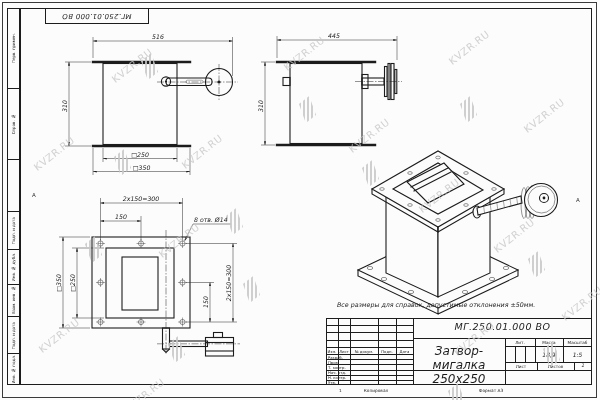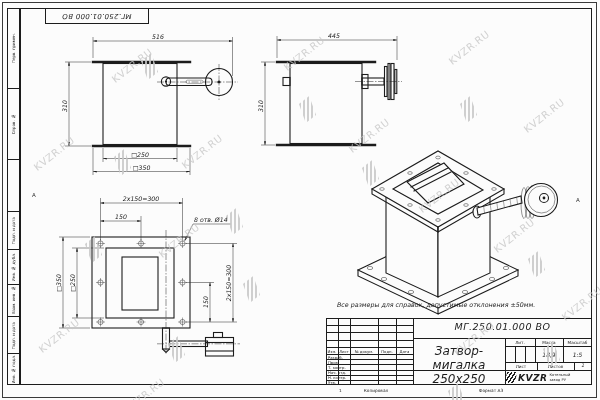--- a/index.html
+++ b/index.html
@@ -317,25 +317,20 @@
   <div class="tbtxt c lbl" style="left:378px;top:348.5px;width:18px;">Подп.</div>
   <div class="tbtxt c lbl" style="left:396px;top:348.5px;width:17px;">Дата</div>
 
   <div class="tbtxt lbl" style="left:328px;top:354.6px;">Разраб.</div>
   <div class="tbtxt lbl" style="left:328px;top:359.6px;">Пров.</div>
   <div class="tbtxt lbl" style="left:328px;top:364.8px;">Т. контр.</div>
   <div class="tbtxt lbl" style="left:328px;top:370.4px;">Нач. отд.</div>
   <div class="tbtxt lbl" style="left:328px;top:375.4px;">Н. контр.</div>
   <div class="tbtxt lbl" style="left:328px;top:380.4px;">Утв.</div>
 
-  <div class="company">
-    <span class="logo-stripes"></span>
-    <span class="logo-word">KVZR</span>
-    <span class="company-name">Котельный завод РУ</span>
-  </div>
 
   <div class="strip-txt" style="left:339px;top:388px;">1</div>
   <div class="strip-txt c" style="left:346px;top:388px;width:60px;">Копировал</div>
   <div class="strip-txt c" style="left:461px;top:388px;width:60px;">Формат А3</div>
 
   <div id="wm-layer">
       <div class="wm" style="left: 108px; top: 60px; color: rgb(199, 199, 199);">KVZR.RU</div>
       <div class="wm" style="left: 280px; top: 48px; color: rgb(199, 199, 199);">KVZR.RU</div>
       <div class="wm" style="left: 445px; top: 42px; color: rgb(199, 199, 199);">KVZR.RU</div>
       <div class="wm" style="left: 30px; top: 148px; color: rgb(199, 199, 199);">KVZR.RU</div>

